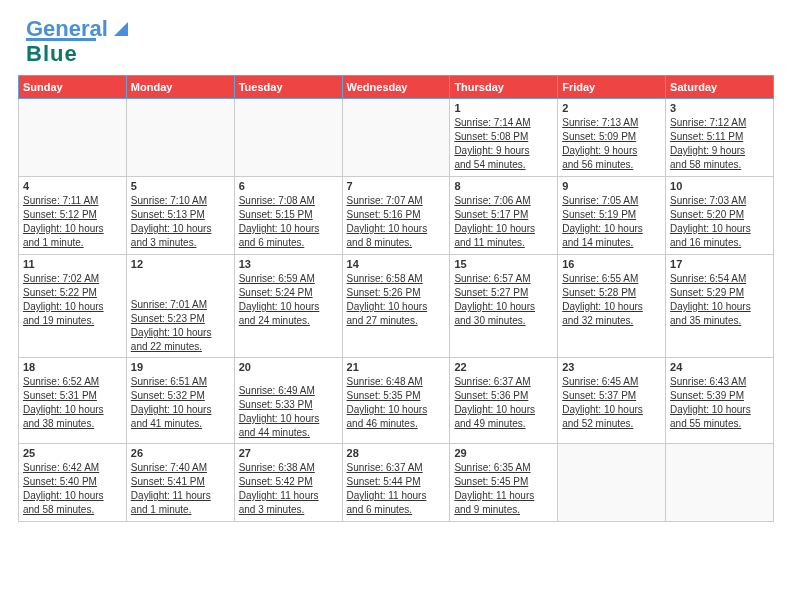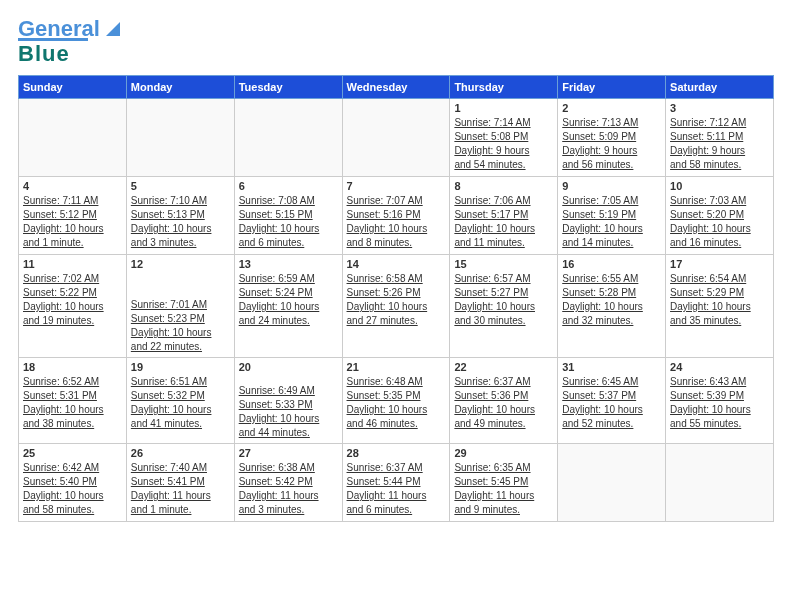--- a/index.html
+++ b/index.html
@@ -11,20 +11,21 @@
       overflow: hidden;
     }
     .container {
       padding: 18px 18px 10px 18px;
     }
     .header {
       display: flex;
       justify-content: space-between;
       align-items: flex-start;
       margin-bottom: 8px;
+      margin-left: 8px;
     }
     .logo {
       display: flex;
       flex-direction: column;
       align-items: flex-start;
     }
     .logo-text {
       font-size: 22px;
       font-weight: bold;
       color: #333;
@@ -44,21 +45,21 @@
     .location {
       font-size: 14px;
       color: #555;
     }
     table {
       width: 100%;
       border-collapse: collapse;
       table-layout: fixed;
     }
     th {
-      background: #1d4ed8;
+      background: #ef4444;
       color: #fff;
       font-size: 11px;
       font-weight: bold;
       padding: 5px 4px;
       text-align: left;
       border: 1px solid #6a9fd8;
     }
     td {
       border: 1px solid #ccc;
       vertical-align: top;
@@ -281,21 +282,21 @@
 and 46 minutes.</div>
           </td>
           <td>
             <div class="day-num">22</div>
             <div class="day-info" style="white-space: pre-line;">Sunrise: 6:37 AM
 Sunset: 5:36 PM
 Daylight: 10 hours
 and 49 minutes.</div>
           </td>
           <td>
-            <div class="day-num">31</div>
+            <div class="day-num">23</div>
             <div class="day-info" style="white-space: pre-line;">Sunrise: 6:45 AM
 Sunset: 5:37 PM
 Daylight: 10 hours
 and 52 minutes.</div>
           </td>
           <td>
             <div class="day-num">24</div>
             <div class="day-info" style="white-space: pre-line;">Sunrise: 6:43 AM
 Sunset: 5:39 PM
 Daylight: 10 hours

